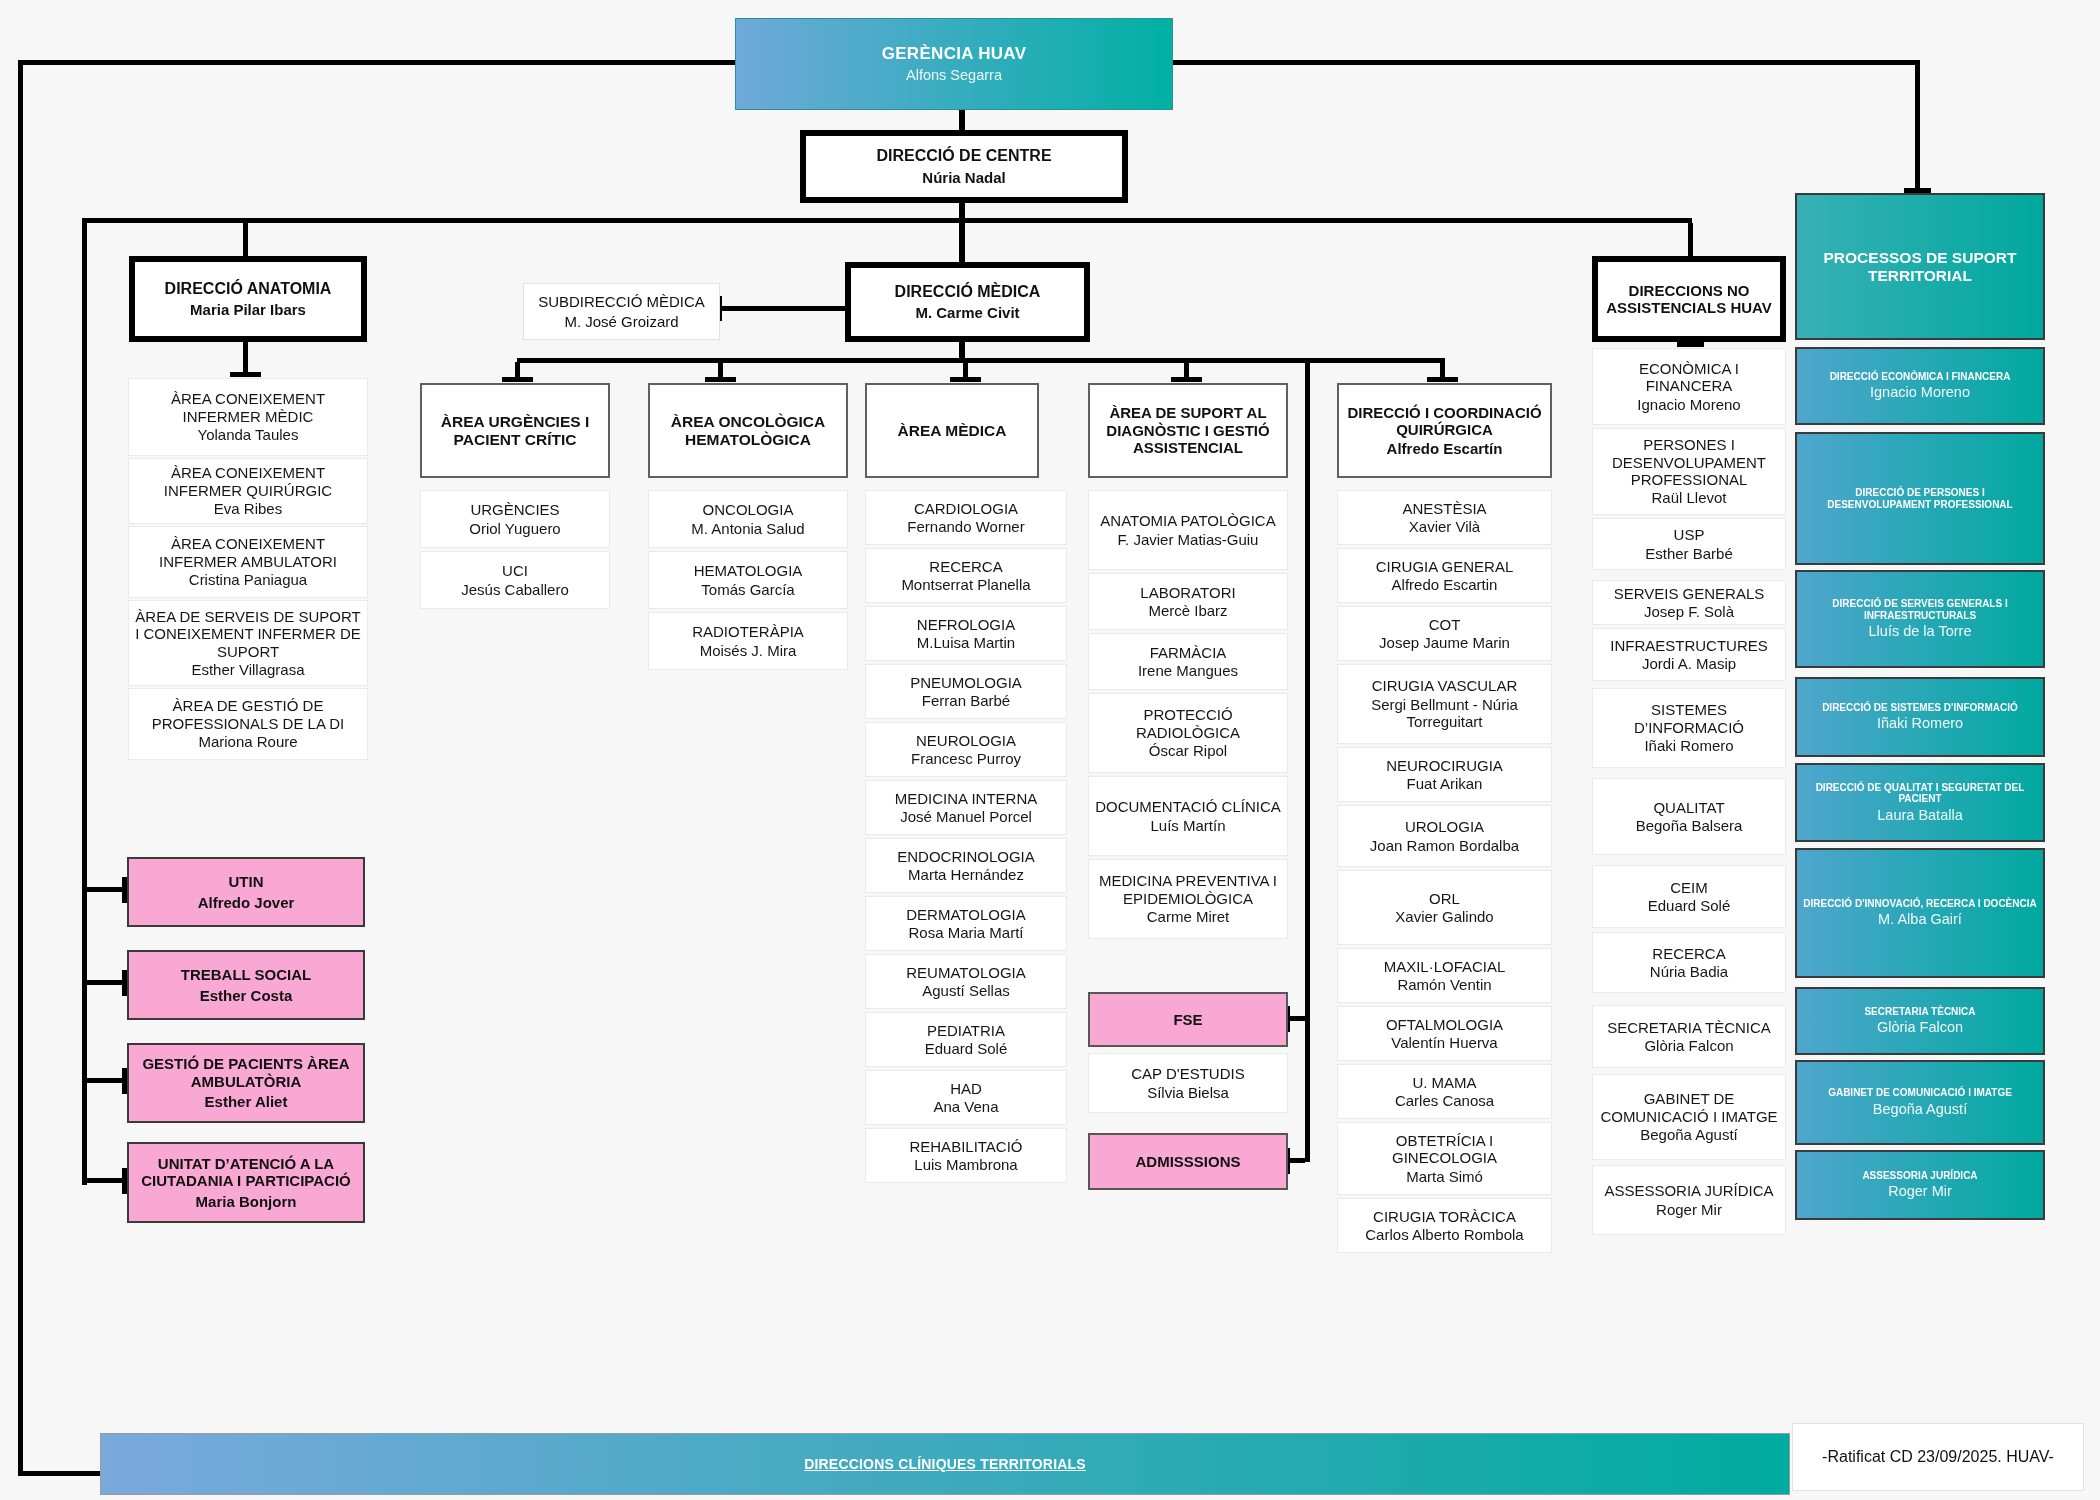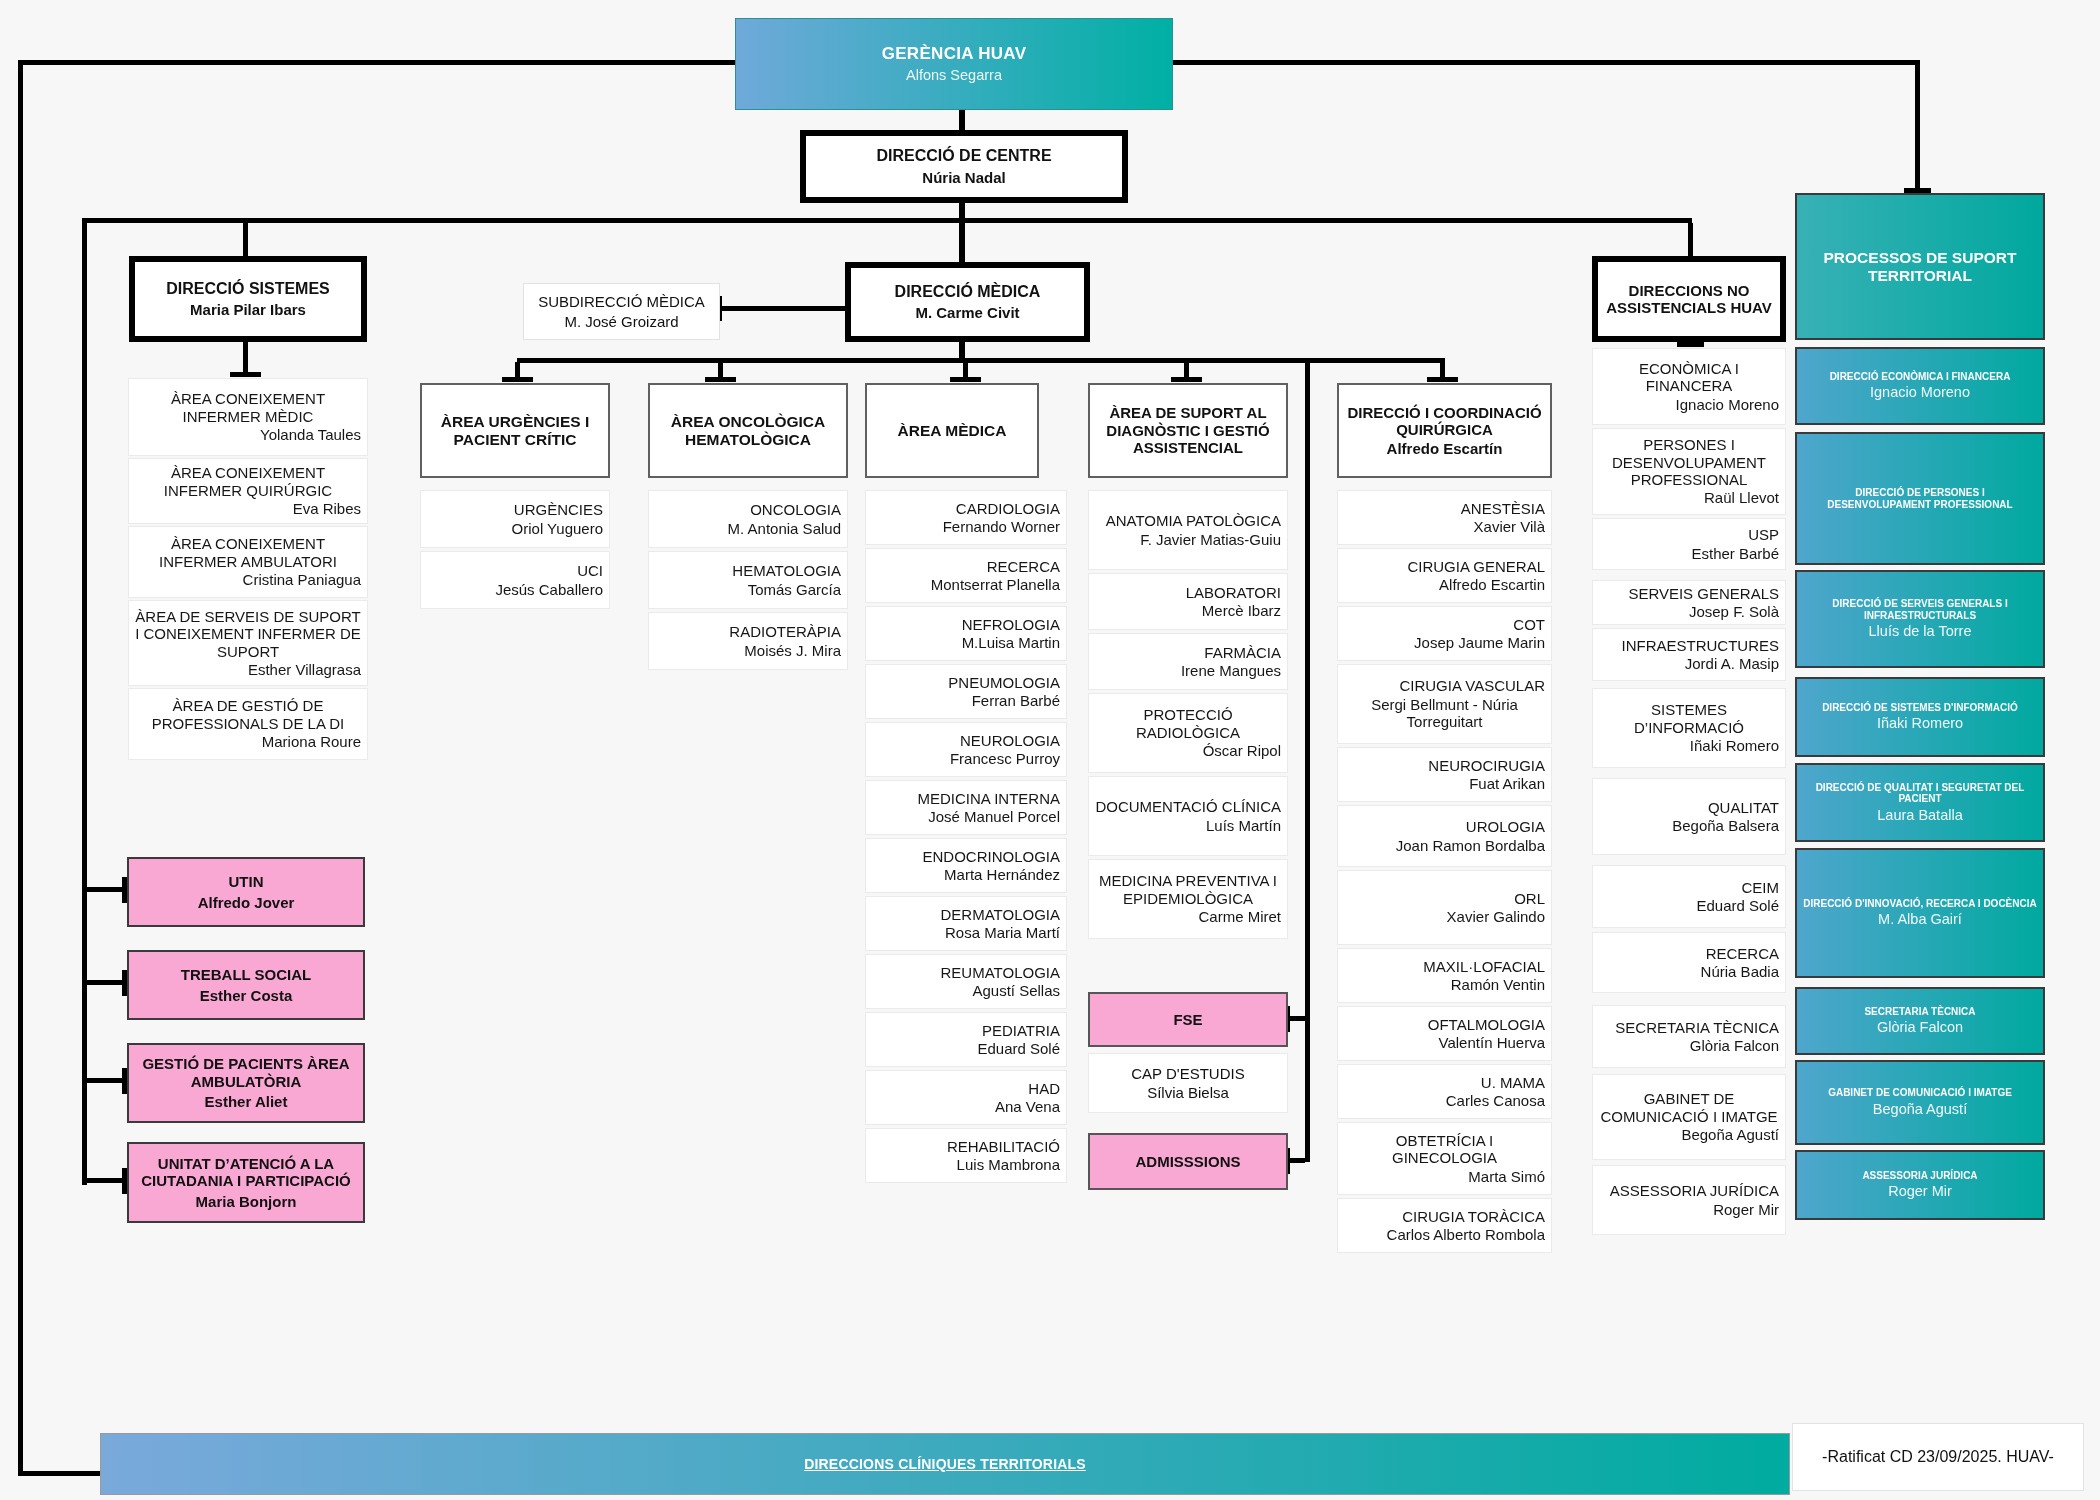--- a/index.html
+++ b/index.html
@@ -34,21 +34,21 @@
   
   .unit{background:#f9a8d4;border:2px solid #3a3a3a;font-weight:bold;}
   .unit .t{font-size:15px;}
   .unit .n{font-size:15px;}
 
   
   .col{position:absolute;display:flex;flex-direction:column;}
   .wbox,.tbox{box-sizing:border-box;flex:none;display:flex;flex-direction:column;
        align-items:center;justify-content:center;text-align:center;
        line-height:1.16;padding:3px 6px;}
-  .wbox{background:#fff;border:1px solid #eaeaea;align-items:flex-end;}
+  .wbox{background:#fff;border:1px solid #eaeaea;}
   .wbox .t,.wbox .n{font-size:15px;color:#161616;}
   .wbox .n{margin-top:1px;}
 
   .tbox{background:linear-gradient(90deg,#4fa6cd,#00a99f);border:2px solid #3a3a3a;color:#fff;}
   .tbox .t{font-weight:bold;font-size:10px;}
   .tbox .n{font-size:14.5px;color:#f0fafa;margin-top:2px;}
 
   .processos-head{background:linear-gradient(90deg,#38b1b6,#00a89d);color:#fff;
       border:2px solid #3a3a3a;font-weight:bold;}
   .processos-head .t{font-size:15.5px;}
@@ -125,21 +125,21 @@
     <div class="t">SUBDIRECCIÓ MÈDICA</div>
     <div class="n">M. José Groizard</div>
   </div>
 
   <div class="box thick" style="left:845px;top:262px;width:245px;height:80px">
     <div class="t">DIRECCIÓ MÈDICA</div>
     <div class="n">M. Carme Civit</div>
   </div>
 
   <div class="box thick" style="left:129px;top:256px;width:238px;height:86px">
-    <div class="t">DIRECCIÓ SISTEMES</div>
+    <div class="t">DIRECCIÓ ANATOMIA</div>
     <div class="n">Maria Pilar Ibars</div>
   </div>
 
   <div class="box thick" style="left:1592px;top:256px;width:194px;height:86px">
     <div class="t" style="font-size:15px">DIRECCIONS NO ASSISTENCIALS HUAV</div>
   </div>
 
   <div class="box processos-head" style="left:1795px;top:193px;width:250px;height:147px">
     <div class="t">PROCESSOS DE SUPORT TERRITORIAL</div>
   </div>

